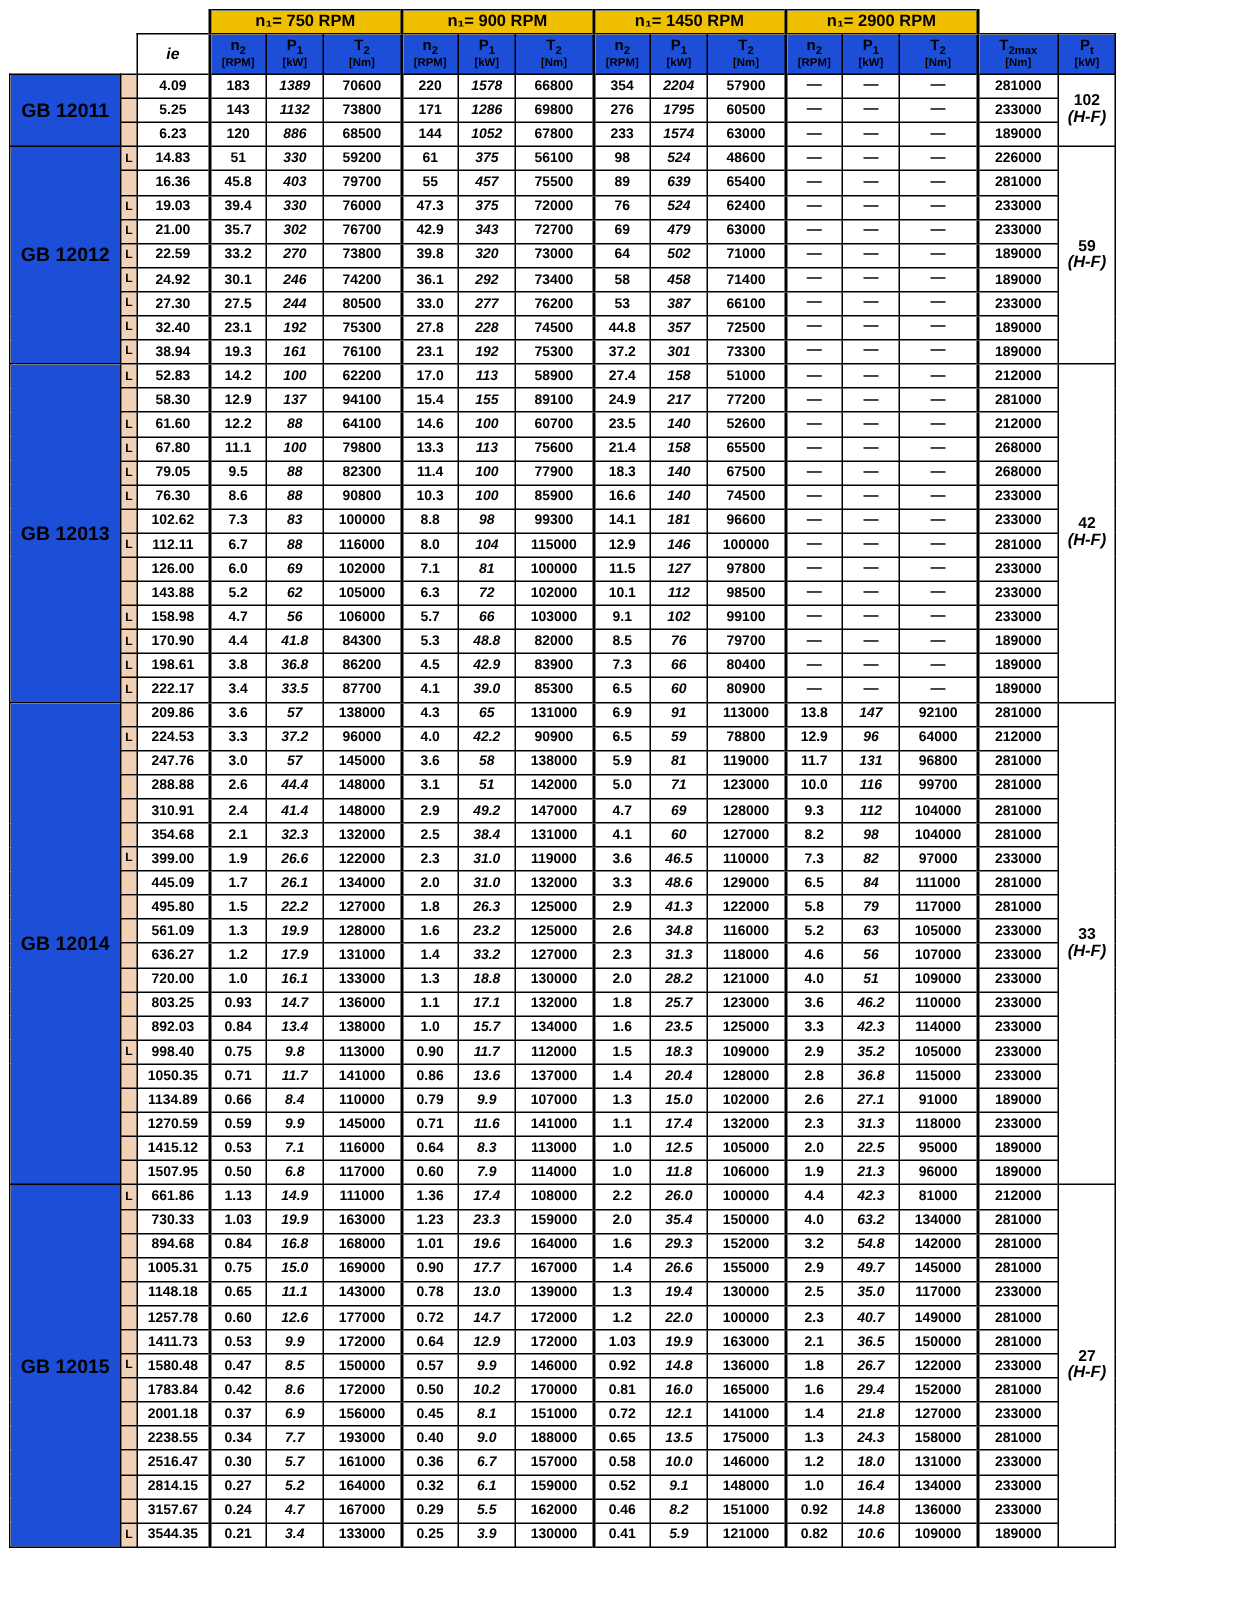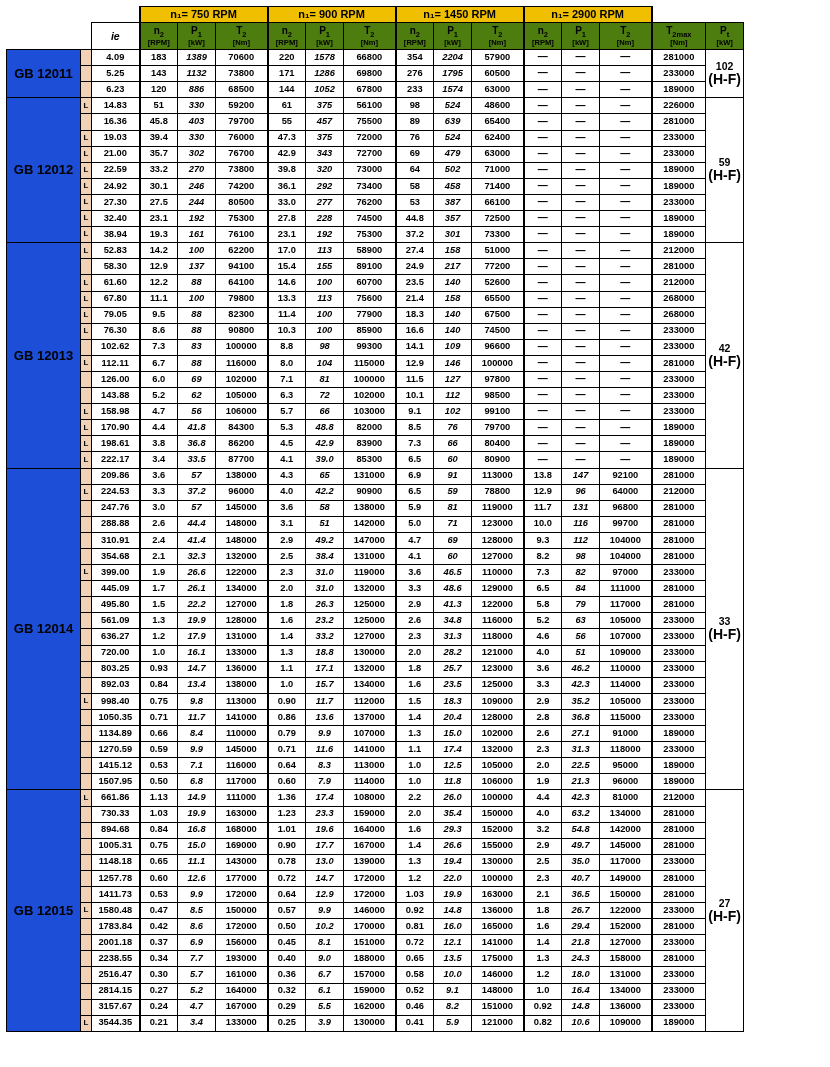--- a/index.html
+++ b/index.html
@@ -26,21 +26,21 @@
   }
   
   .hdr-blank{border:none !important;background:#fff;}
   .grp-head{
     background:#f0c000;
     font-weight:bold;
     font-size:11px;
     height:17px;
   }
   .sub-head{
-    background:#4d7c0f;
+    background:#1d4ed8;
     font-weight:bold;
     font-size:10px;
     height:15px;
     margin-top:16px;
   }
   .sub-head .u{display:block;font-size:7.6px;font-weight:bold;}
   .sub-head sub{font-size:7.5px;}
   .ie-head{font-weight:bold;font-style:italic;font-size:10.5px;}
   
   .modelcell{
@@ -55,21 +55,21 @@
     font-size:8px;
     text-align:right;
     padding-right:2px;
   }
   .ie{font-weight:bold;font-size:9.3px;}
   .n2{font-weight:bold;font-size:9.3px;}
   .p1{font-weight:bold;font-style:italic;font-size:9.3px;}
   .t2{font-weight:bold;font-size:9.3px;}
   .t2max{font-weight:bold;font-size:9.3px;}
   .pt{font-weight:bold;font-size:10.5px;}
-  .pt .hf{display:block;font-size:14px;font-weight:bold;}
+  .pt .hf{display:block;font-size:11px;font-weight:bold;font-style:italic;}
   .dash{font-weight:bold;font-size:10px;}
   .thick-top td{border-top:2px solid #000;}
   .thick-left{border-left:2px solid #000 !important;}
   .thick-right{border-right:2px solid #000 !important;}
 </style>
 </head>
 <body>
 
 <div id="sheet">
   <table class="gear">
@@ -442,21 +442,21 @@
         <tr>
           <td class="lcol">&nbsp;</td>
           <td class="ie">102.62</td>
           <td class="n2 thick-left">7.3</td>
           <td class="p1">83</td>
           <td class="t2">100000</td>
           <td class="n2 thick-left">8.8</td>
           <td class="p1">98</td>
           <td class="t2">99300</td>
           <td class="n2 thick-left">14.1</td>
-          <td class="p1">109</td>
+          <td class="p1">181</td>
           <td class="t2">96600</td>
           <td class="dash thick-left">—</td>
           <td class="dash">—</td>
           <td class="dash thick-right">—</td>
           <td class="t2max">233000</td>
         </tr>
         <tr>
           <td class="lcol">L</td>
           <td class="ie">112.11</td>
           <td class="n2 thick-left">6.7</td>

